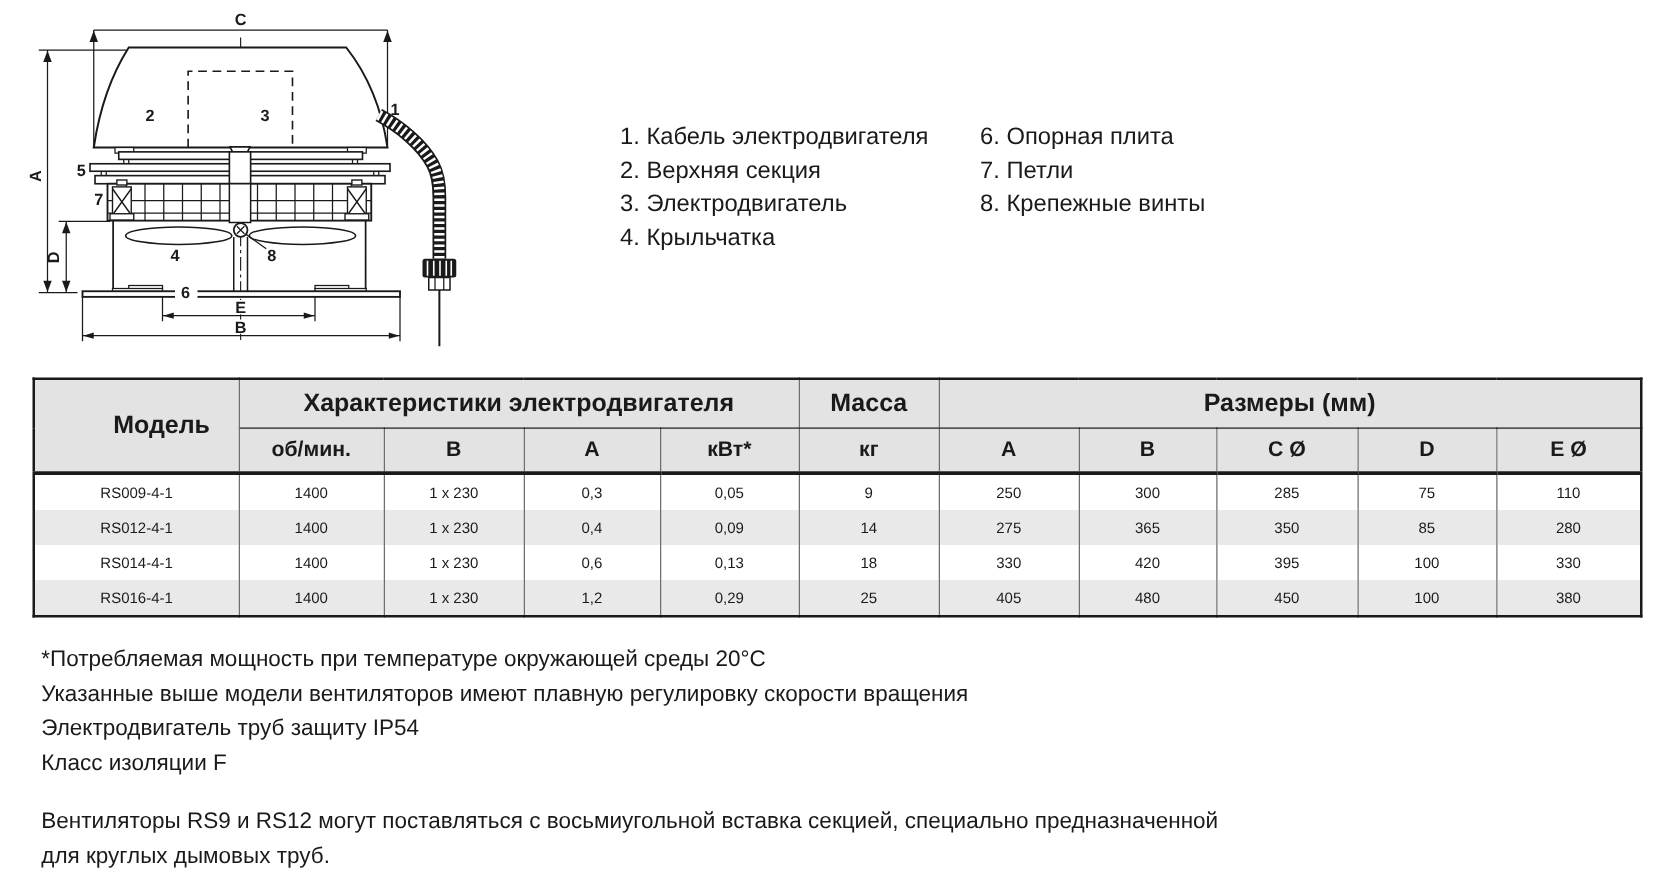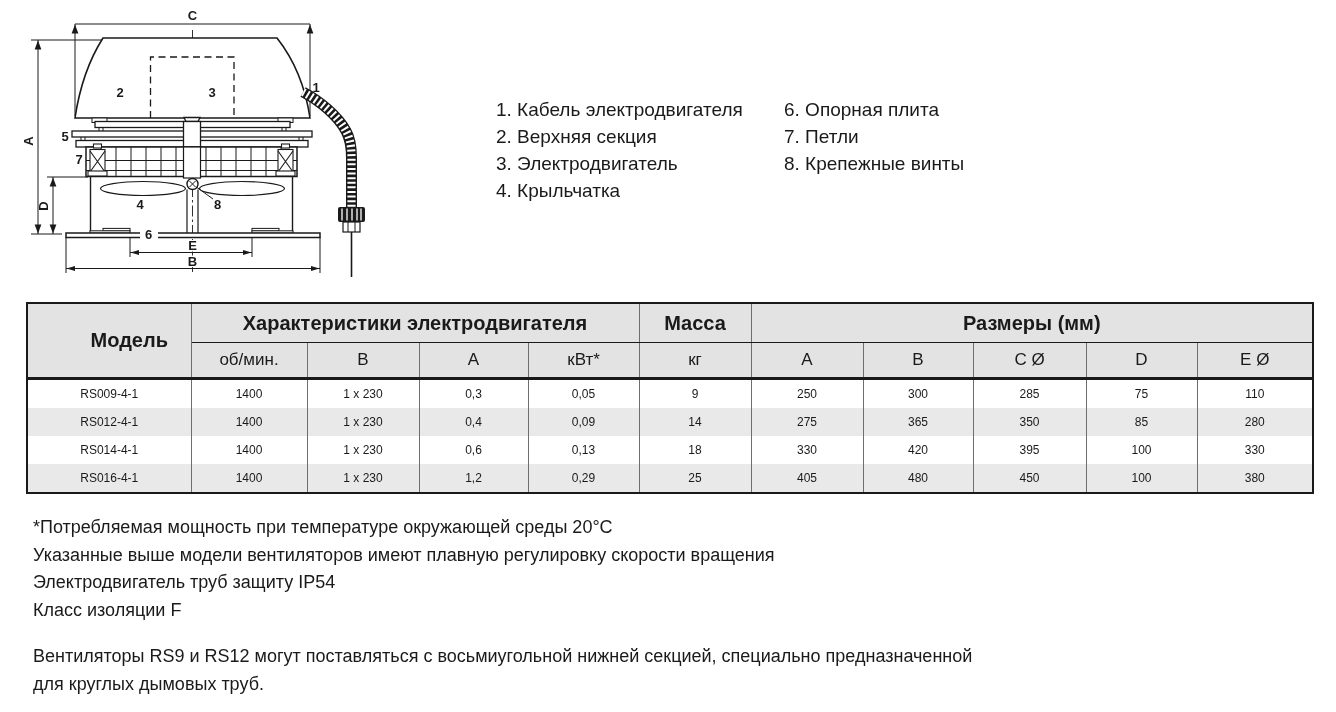--- a/index.html
+++ b/index.html
@@ -16,21 +16,21 @@
     border-collapse:collapse;table-layout:fixed;border:2px solid #1a1a1a;
   }
   .spec-table th,.spec-table td{
     text-align:center;vertical-align:middle;padding:0;
     border-left:1px solid #6e6e6e;border-right:1px solid #6e6e6e;
     overflow:hidden;white-space:nowrap;
   }
   .spec-table thead th{background:#e3e3e3;}
   tr.group-row th{font-size:20px;font-weight:bold;height:38px;border-bottom:1px solid #1a1a1a;}
   th.model{font-size:20px;font-weight:bold;border-bottom:0;padding-left:40px;}
-  tr.sub-row th{font-weight:normal;font-size:17px;height:34px;}
+  tr.sub-row th{font-weight:bold;font-size:17px;height:34px;}
   .spec-table tbody td{font-size:12px;height:28px;background:#ffffff;}
   .spec-table tbody tr:first-child td{border-top:3px solid #1a1a1a;}
   .spec-table tbody tr:nth-child(even) td{background:#e9e9e9;}
   .notes{position:absolute;left:33px;top:514px;font-size:18px;line-height:27.5px;}
   .footer-par{position:absolute;left:33px;top:643px;font-size:18px;line-height:27.5px;}
   .dim-label{font-size:13px;font-weight:bold;fill:#1a1a1a;}
   svg text{font-family:"Liberation Sans",sans-serif;}
 </style>
 </head>
 <body>
@@ -283,15 +283,15 @@
 </table>
 
 <div class="notes">
   <div>*Потребляемая мощность при температуре окружающей среды 20°C</div>
   <div>Указанные выше модели вентиляторов имеют плавную регулировку скорости вращения</div>
   <div>Электродвигатель труб защиту IP54</div>
   <div>Класс изоляции F</div>
 </div>
 
 <div class="footer-par">
-  <div>Вентиляторы RS9 и RS12 могут поставляться с восьмиугольной нижней секцией, специально предназначенной</div>
+  <div>Вентиляторы RS9 и RS12 могут поставляться с восьмиугольной вставка секцией, специально предназначенной</div>
   <div>для круглых дымовых труб.</div>
 </div>
 
 </body></html>

